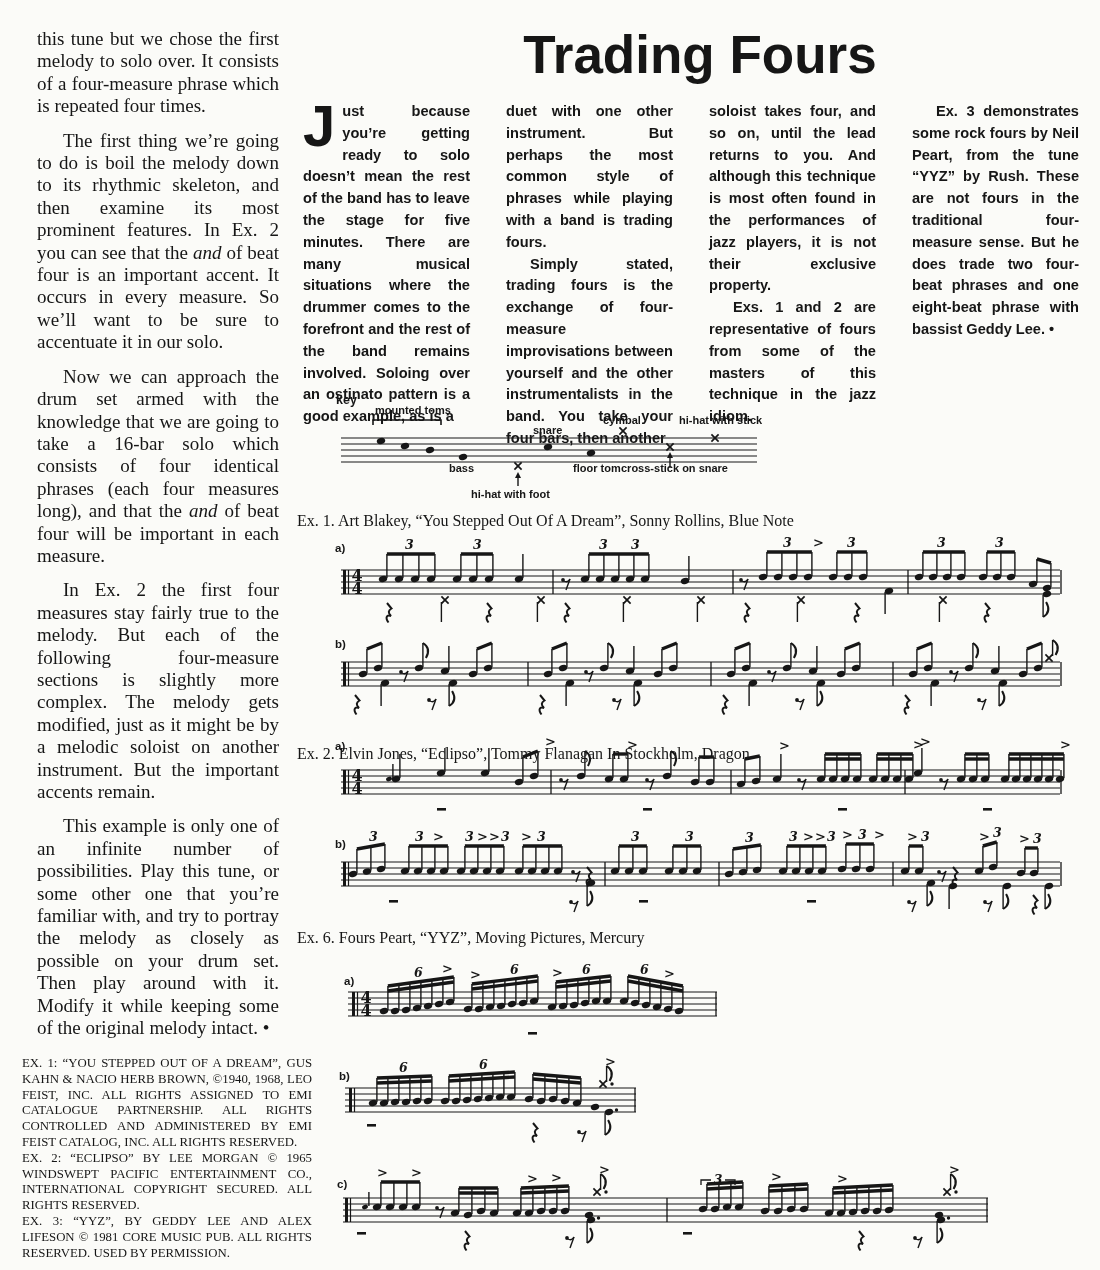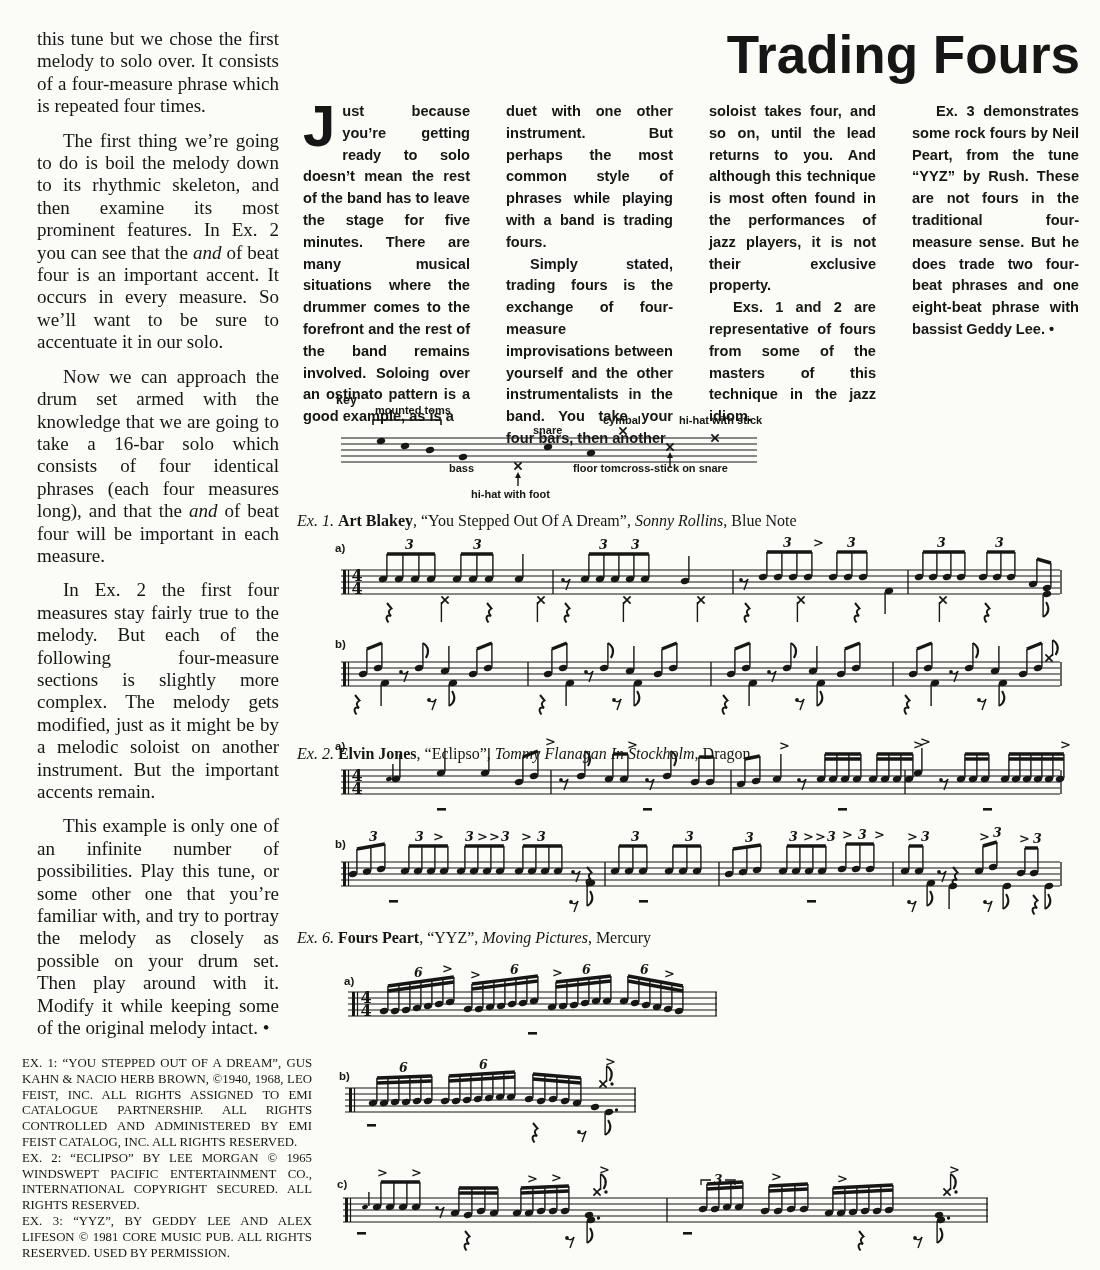--- a/index.html
+++ b/index.html
@@ -2,32 +2,32 @@
 <html><head>
 <meta charset="utf-8">
 <style>
   html,body{margin:0;padding:0}
   body{width:1100px;height:1270px;position:relative;background:#fbfbf8;color:#161616;
        font-family:"Liberation Serif",serif;overflow:hidden}
   .page{position:absolute;inset:0}
   .leftcol{position:absolute;left:25px;top:16px;width:266px;font-size:19px;line-height:22.4px;text-align:justify}
   .leftcol p{margin:12px}
   .leftcol p.ind{text-indent:26px}
-  .title{position:absolute;left:320px;top:24px;width:760px;margin:0;text-align:right;
+  .title{position:absolute;left:320px;top:24px;width:760px;margin:0;text-align:center;
          font-family:"Liberation Sans",sans-serif;font-weight:bold;font-size:53px;letter-spacing:0}
   .intro{position:absolute;left:303px;top:101px;width:776px;display:grid;
          grid-template-columns:repeat(4,1fr);column-gap:36px;
          font-family:"Liberation Sans",sans-serif;font-weight:bold;font-size:14.6px;
          line-height:21.8px;text-align:justify}
   .intro p{margin:0}
   .intro p.ind{text-indent:24px}
   .dropcap{float:left;font-size:58px;line-height:46px;padding:2px 7px 0 0;font-weight:bold}
   .cap{position:absolute;left:297px;font-size:16px;white-space:nowrap}
-  .cap .i{font-style:italic}
-  .cap .b{font-weight:bold}
+  .cap .i{}
+  .cap .b{font-weight:normal}
   .credits{position:absolute;left:22px;top:1056px;width:290px;font-size:12.8px;line-height:15.8px;text-align:justify}
   .credits p{margin:0}
   svg.notation{position:absolute;overflow:visible}
 </style>
 </head>
 <body>
 
 <div class="page">
 
   <div class="leftcol">

